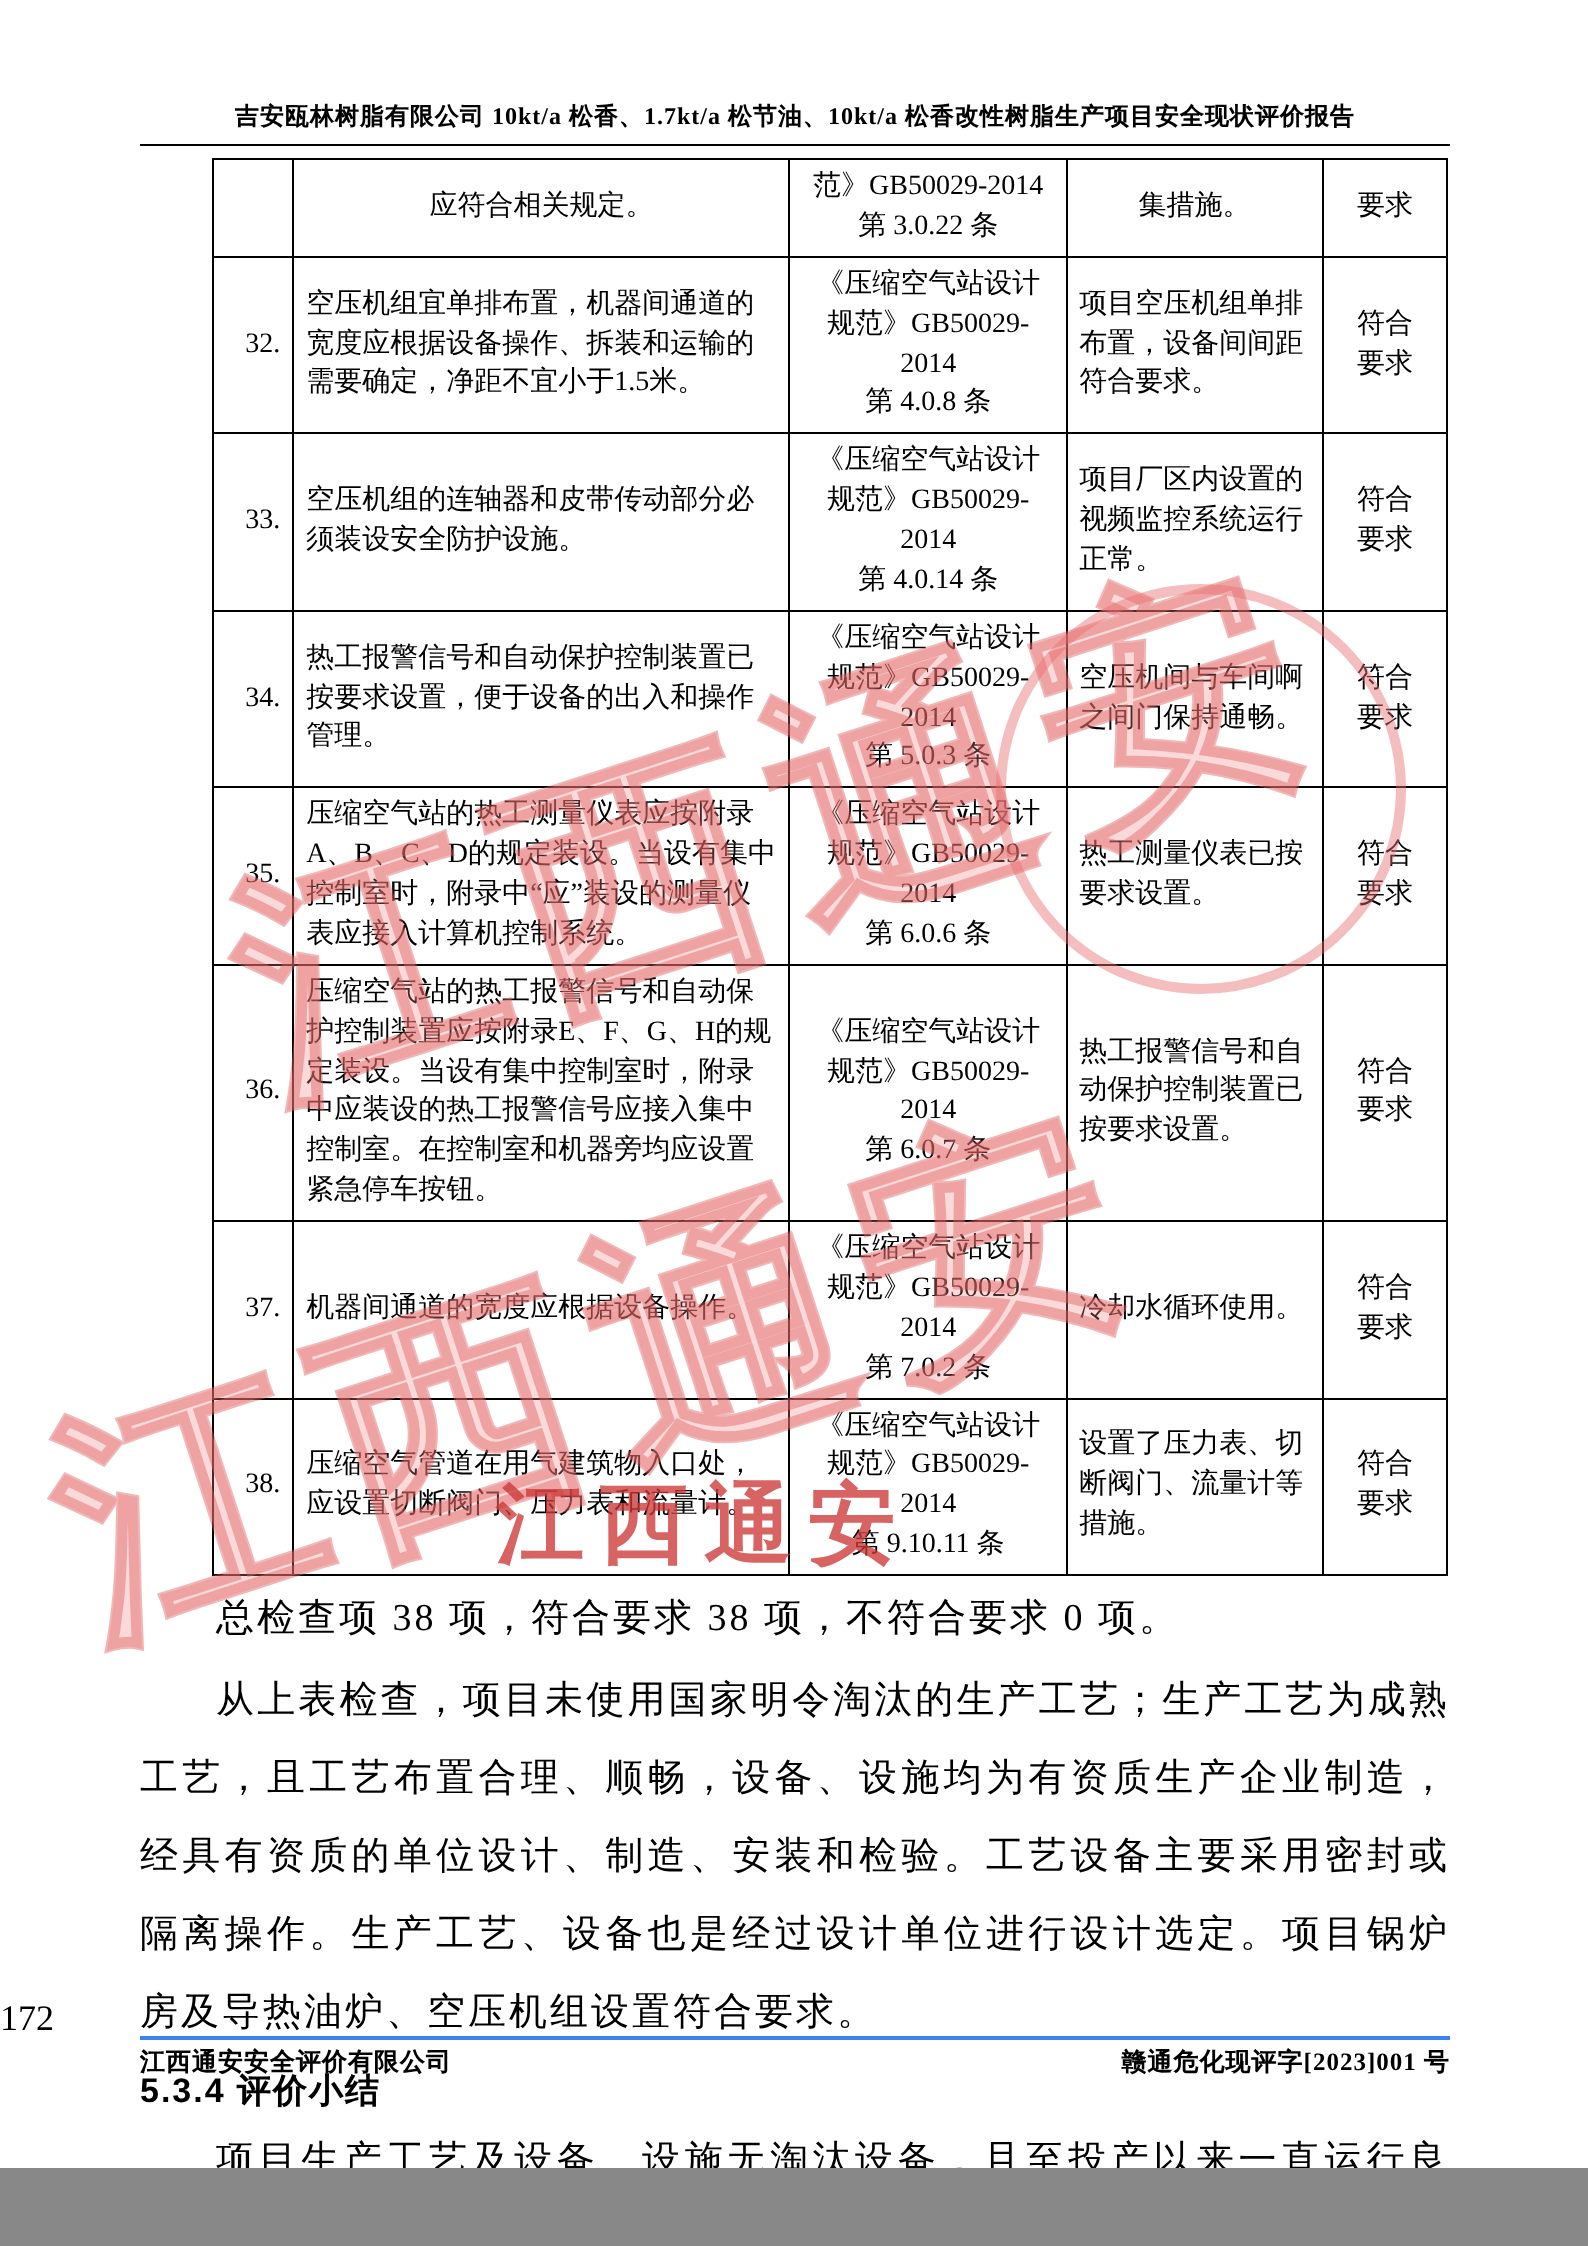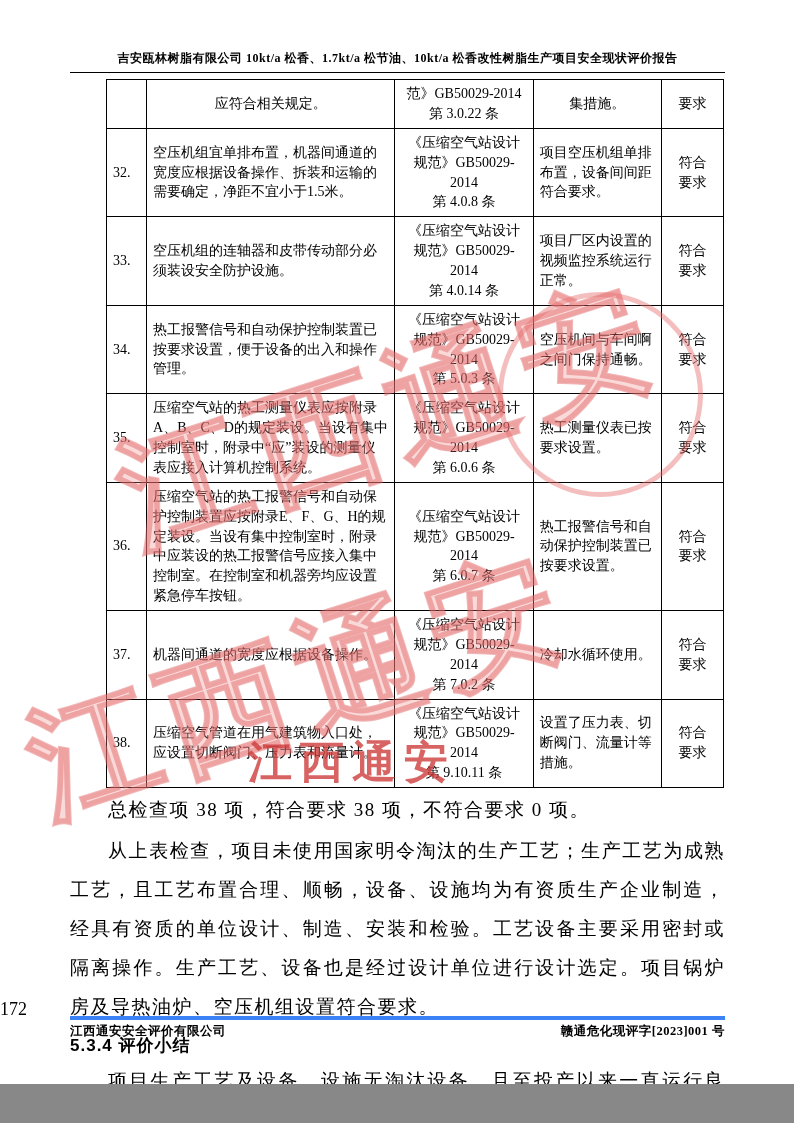--- a/index.html
+++ b/index.html
@@ -36,21 +36,21 @@
   .check-table td {
     border:1px solid #000;
     vertical-align:middle;
     padding:4px 6px;
   }
   .col-no   { width:40px; }
   .col-req  { width:248px; }
   .col-std  { width:138px; }
   .col-act  { width:128px; }
   .col-con  { width:62px; }
-  .c-no   { text-align:left; }
+  .c-no   { text-align:right; }
   .c-req  { text-align:left; padding:4px 9px; }
   .c-std  { text-align:center; white-space:pre-line; padding:4px 8px; }
   .c-act  { text-align:left; }
   .c-con  { text-align:center; white-space:pre-line; }
   tr.partial .c-req, tr.partial .c-act { text-align:center; }
 
   .body-para {
     font-size:19px;
     line-height:39px;
     letter-spacing:1.5px;
@@ -65,21 +65,21 @@
     letter-spacing:1px;
     margin:8px 0 4px 0;
   }
 
   .page-number {
     position:absolute; left:0; right:0; bottom:64px;
     text-align:left; font-size:18px;
   }
   .footer-bar {
     position:absolute; left:70px; right:69px; bottom:44px;
-    border-top:4px solid #3b82f6;
+    border-top:2px solid #3b82f6;
     padding-top:3px;
     display:flex; justify-content:space-between;
     font-size:12.5px; font-weight:bold; letter-spacing:0.5px;
   }
 
   .wm { position:absolute; pointer-events:none; z-index:10; font-weight:bold; }
   .wm-diag {
     font-size:128px; letter-spacing:12px;
     color:rgba(238,130,130,0.30);
     -webkit-text-stroke:2px rgba(225,95,95,0.45);

